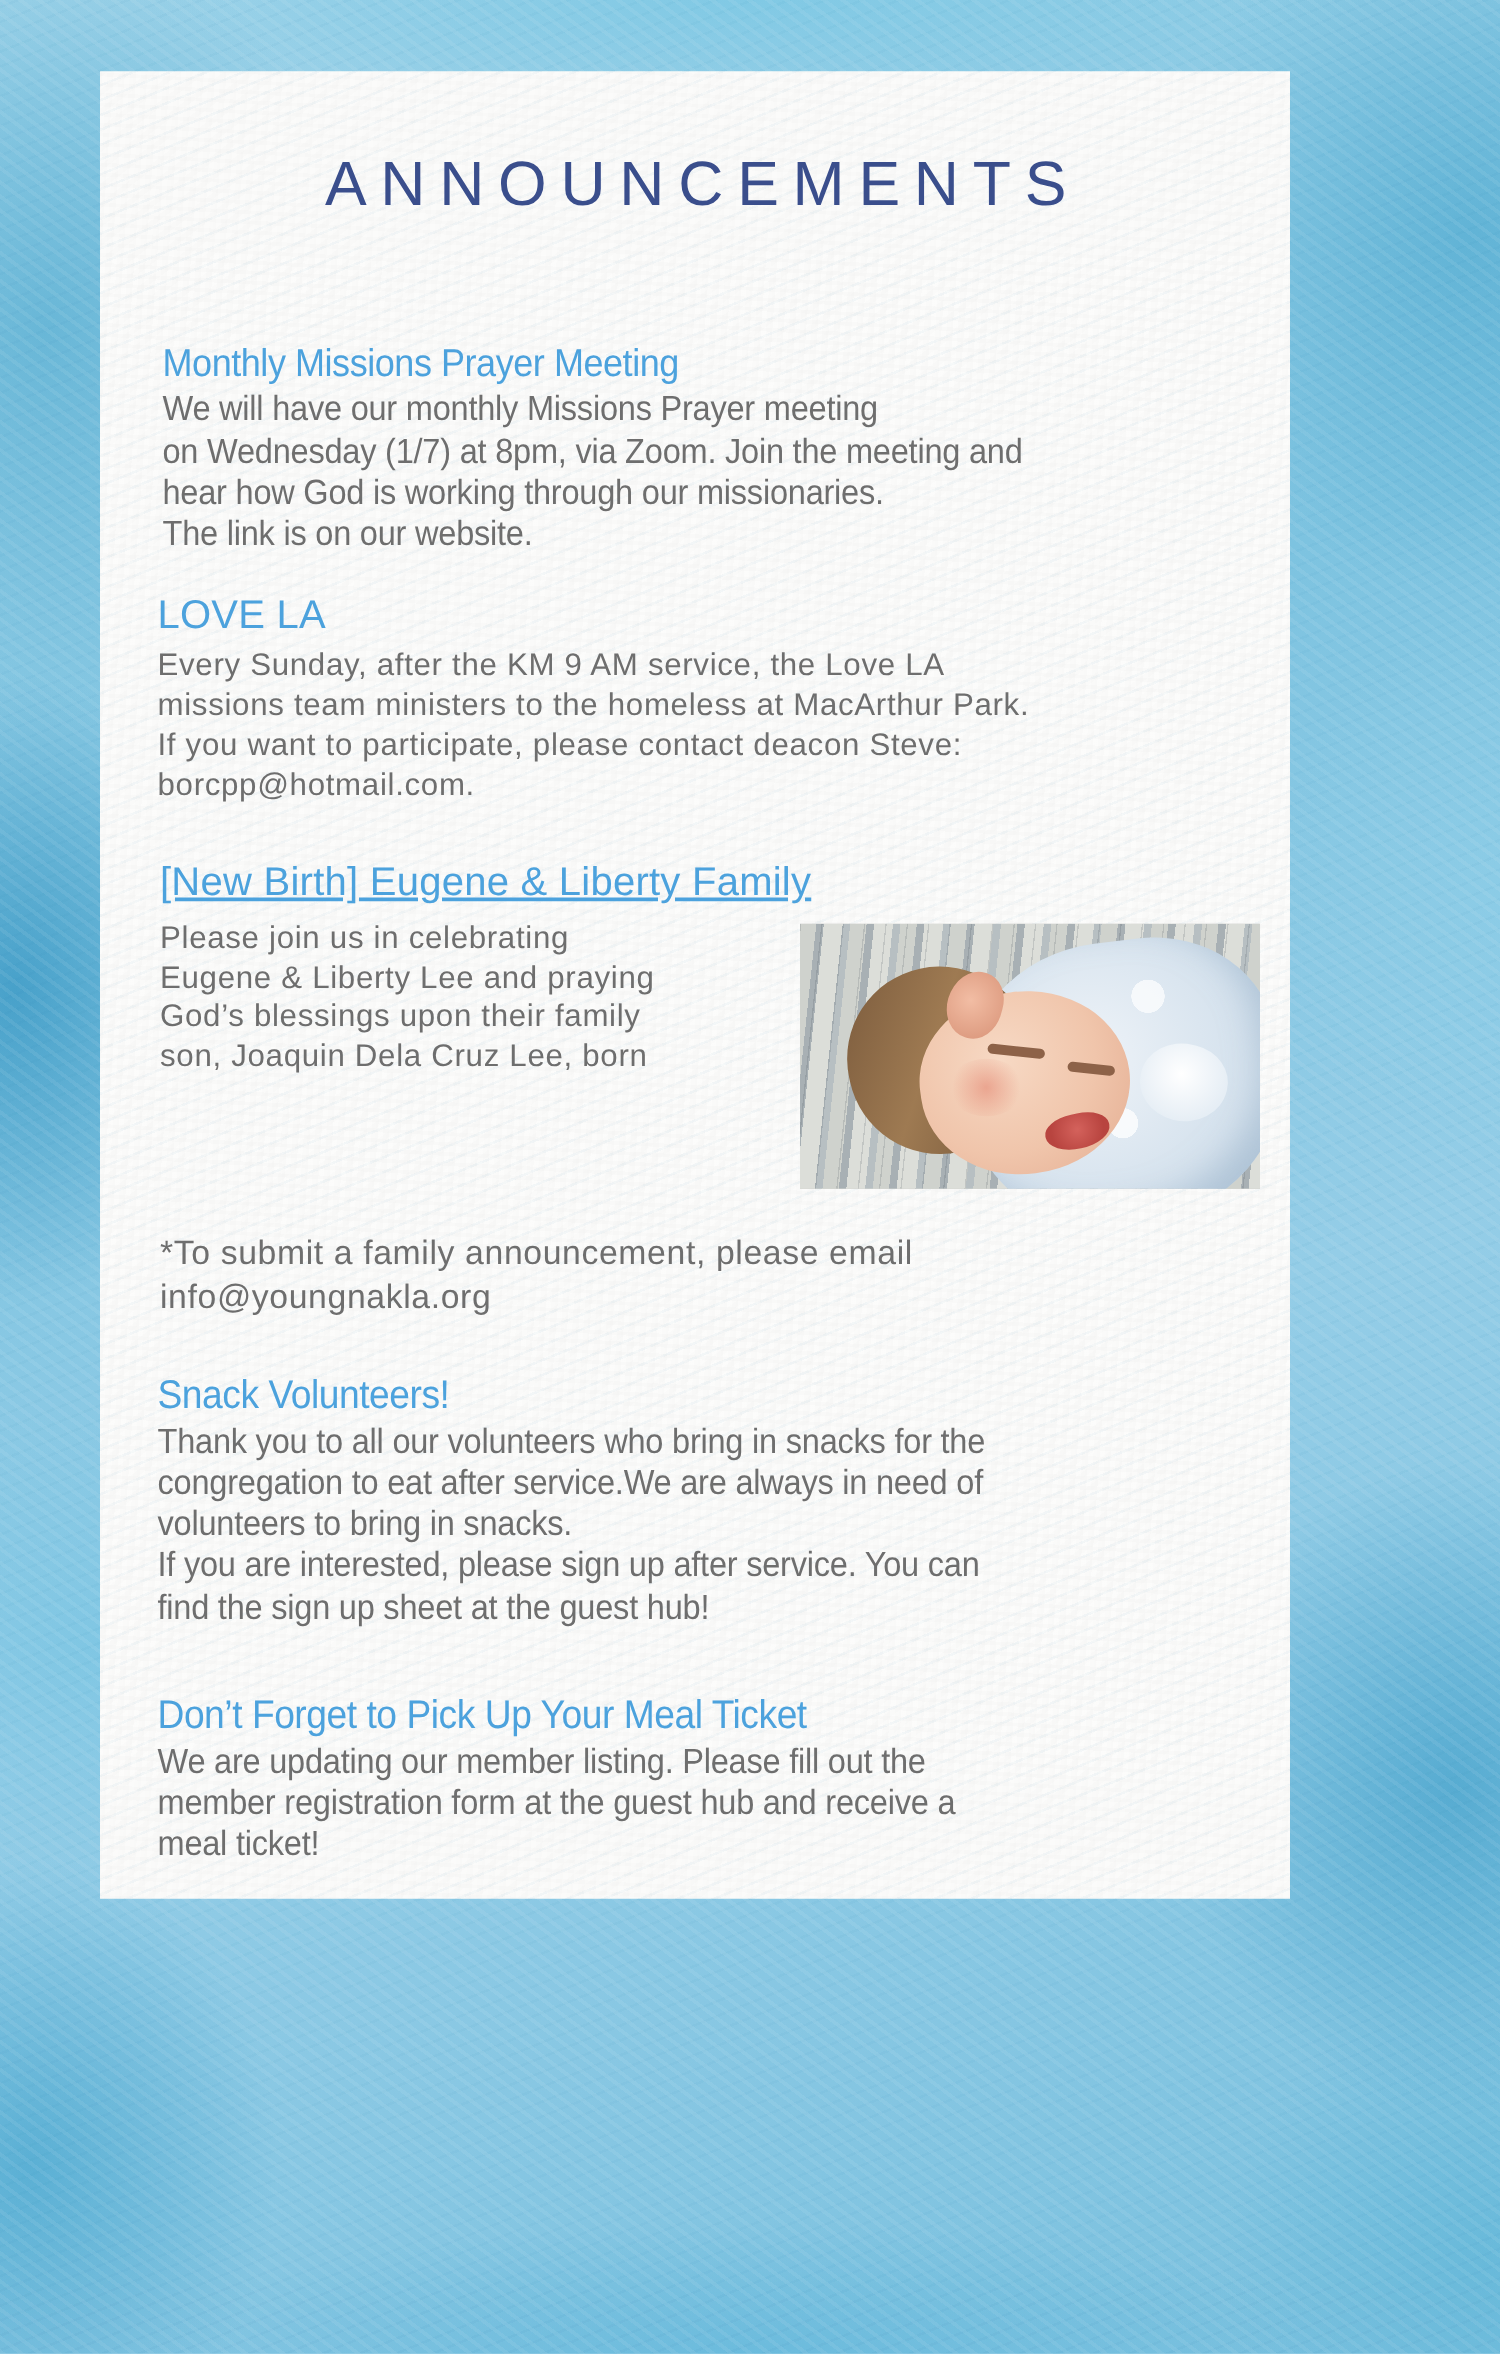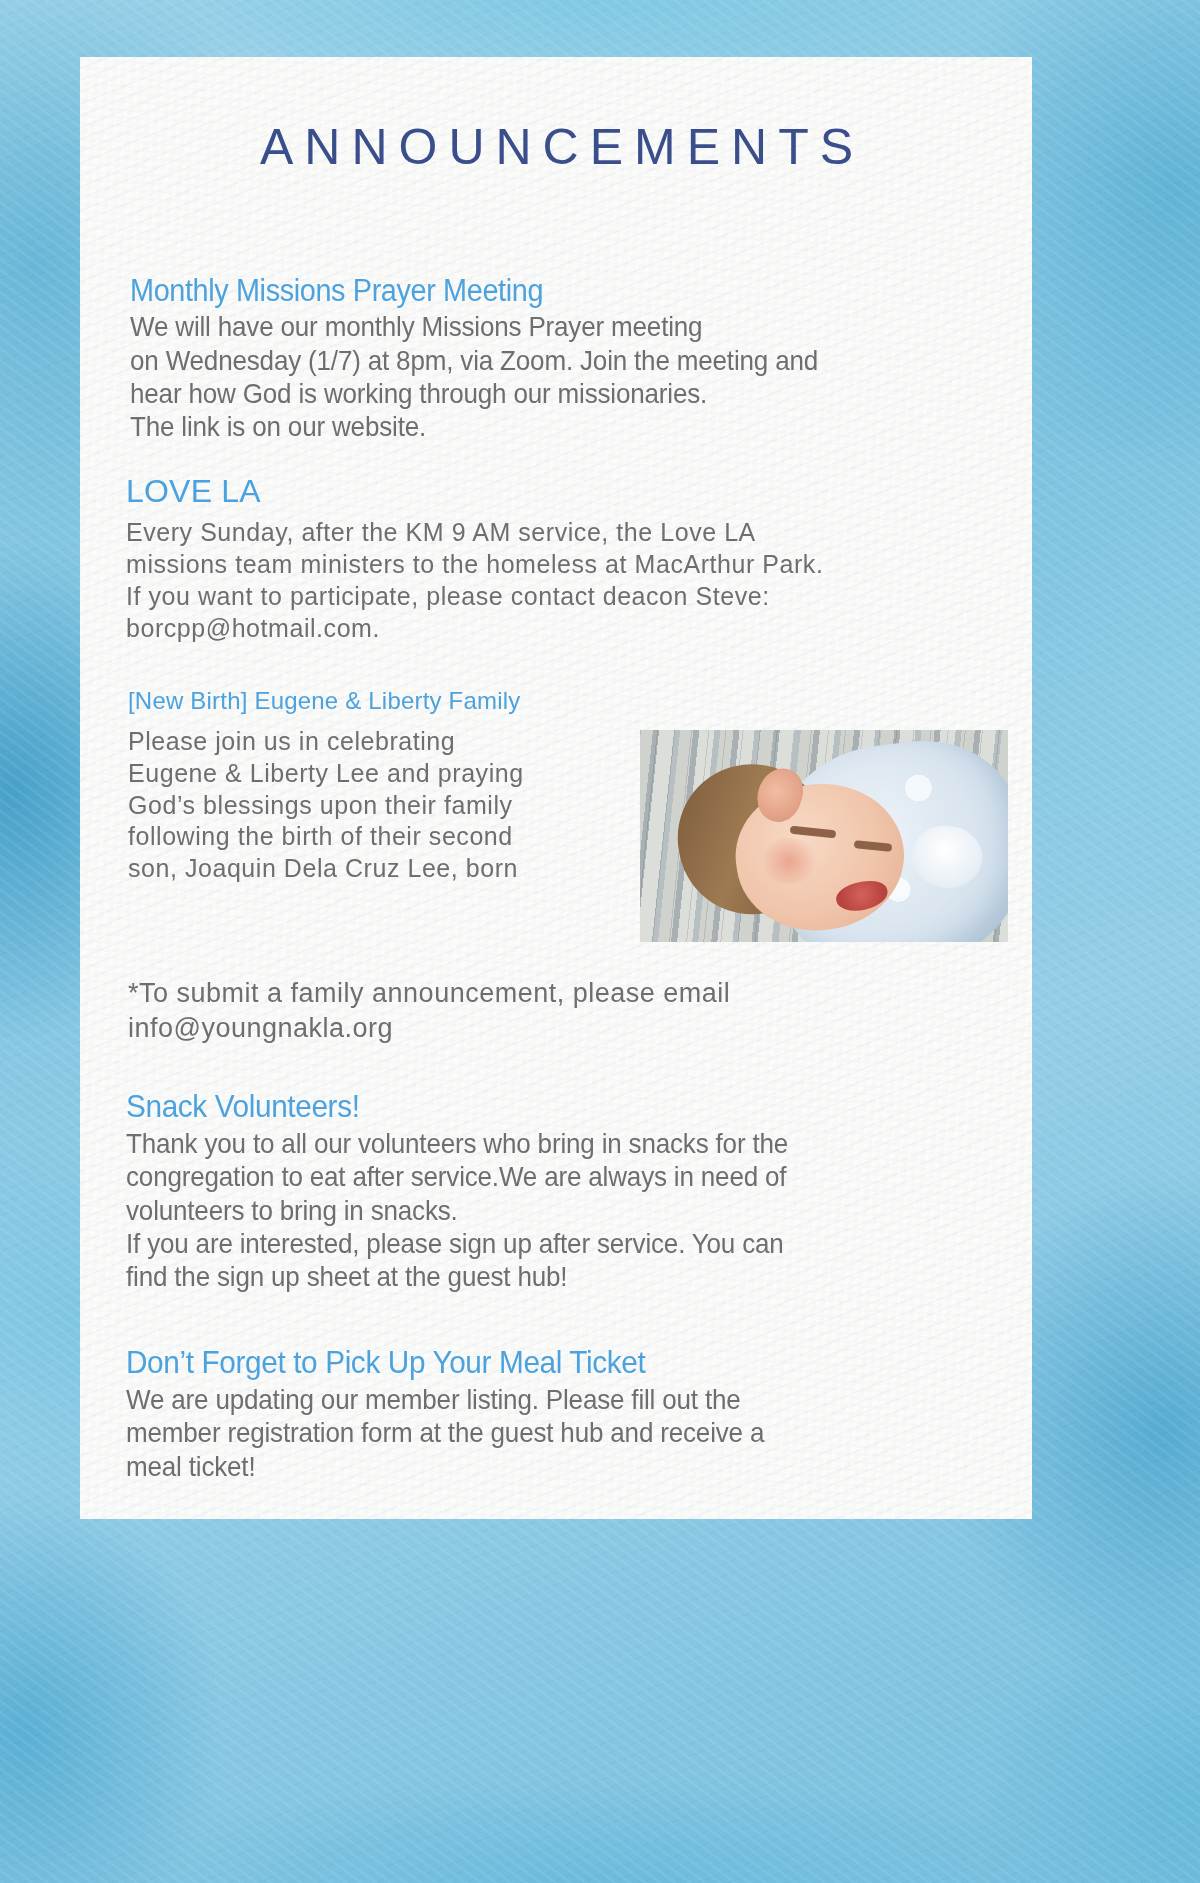--- a/index.html
+++ b/index.html
@@ -106,21 +106,21 @@
   .wide .body    { font-size: 25px; line-height: 1.27; letter-spacing: .55px; }
 
   
   #sec-missions   { margin-left: 44px; }
   #sec-missions .heading { margin-bottom: 3px; }
 
   #sec-lovela     { margin-left: 40px; margin-top: 30px; }
   #sec-lovela .heading { font-size: 32px; margin-bottom: 9px; }
 
   #sec-birth      { margin-left: 42px; margin-top: 44px; }
-  #sec-birth .heading { font-size: 24px; margin-bottom: 12px; }
+  #sec-birth .heading { font-size: 32px; margin-bottom: 12px; text-decoration: underline; }
 
   #birth-row { display: flex; align-items: flex-start; }
   #birth-text { width: 520px; }
   #birth-photo {
     width: 368px; height: 212px;
     margin-left: 6px; margin-top: 4px;
     flex: none;
     position: relative; overflow: hidden;
     background: #c9cbc6;
   }
@@ -249,21 +249,20 @@
           </div>
         </section>
 
         <section class="section wide" id="sec-birth">
           <div class="heading">[New Birth] Eugene &amp; Liberty Family</div>
           <div id="birth-row">
             <div id="birth-text" class="body">
               <span class="line">Please join us in celebrating</span>
               <span class="line">Eugene &amp; Liberty Lee and praying</span>
               <span class="line">God’s blessings upon their family</span>
-              <span class="line">following the birth of their second</span>
               <span class="line">son, Joaquin Dela Cruz Lee, born</span>
             </div>
             <div id="birth-photo">
               <div class="ph-blanket"></div>
               <div class="ph-swaddle"></div>
               <div class="ph-hair"></div>
               <div class="ph-face"></div>
               <div class="ph-ear"></div>
               <div class="ph-cheek"></div>
               <div class="ph-eye e1"></div>

